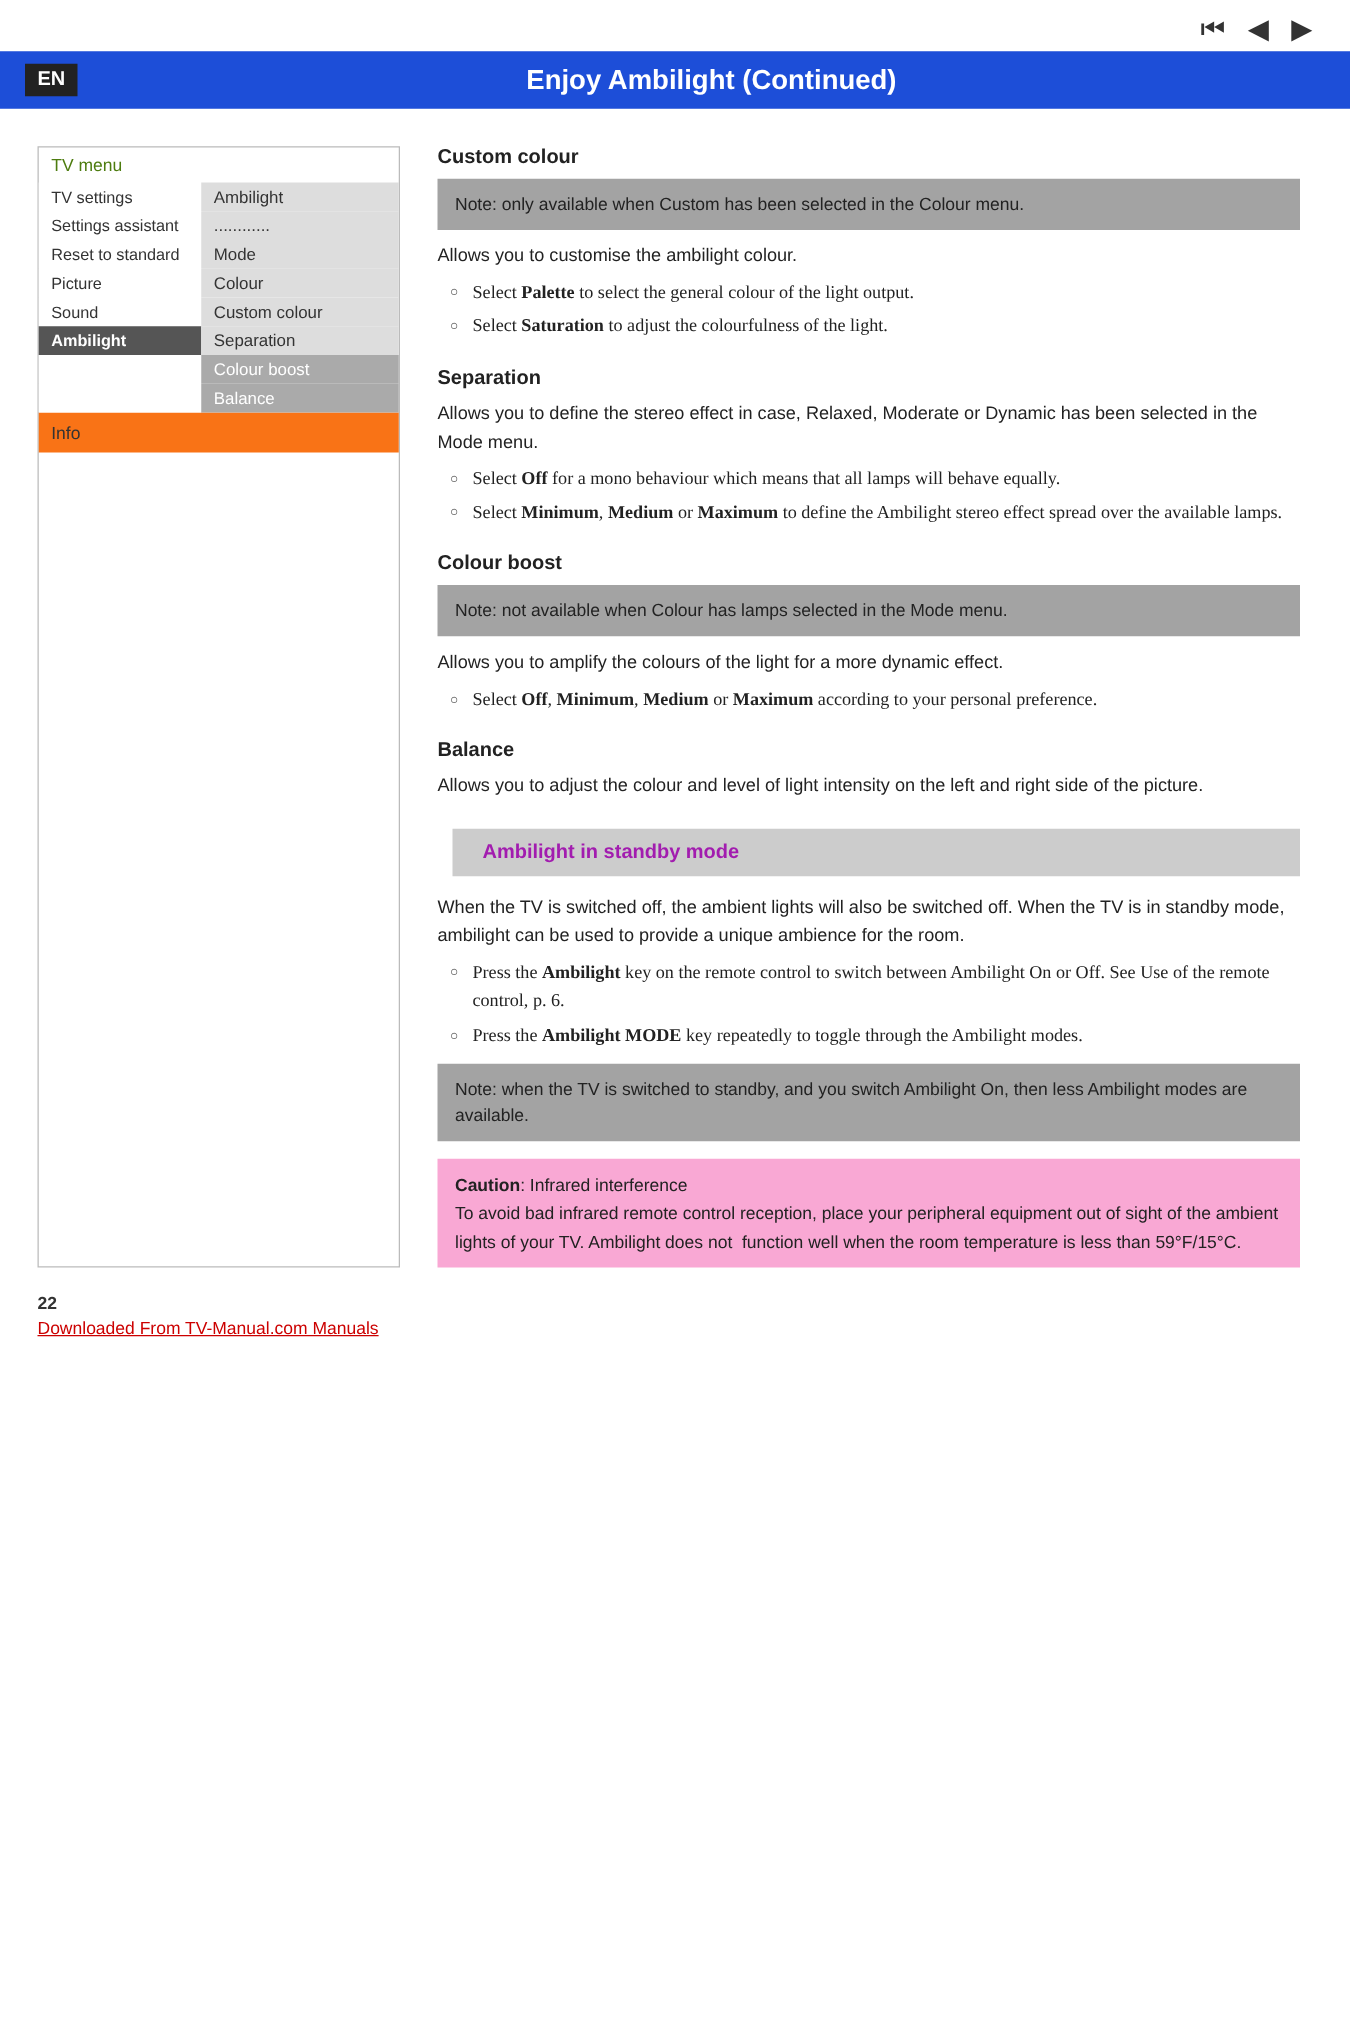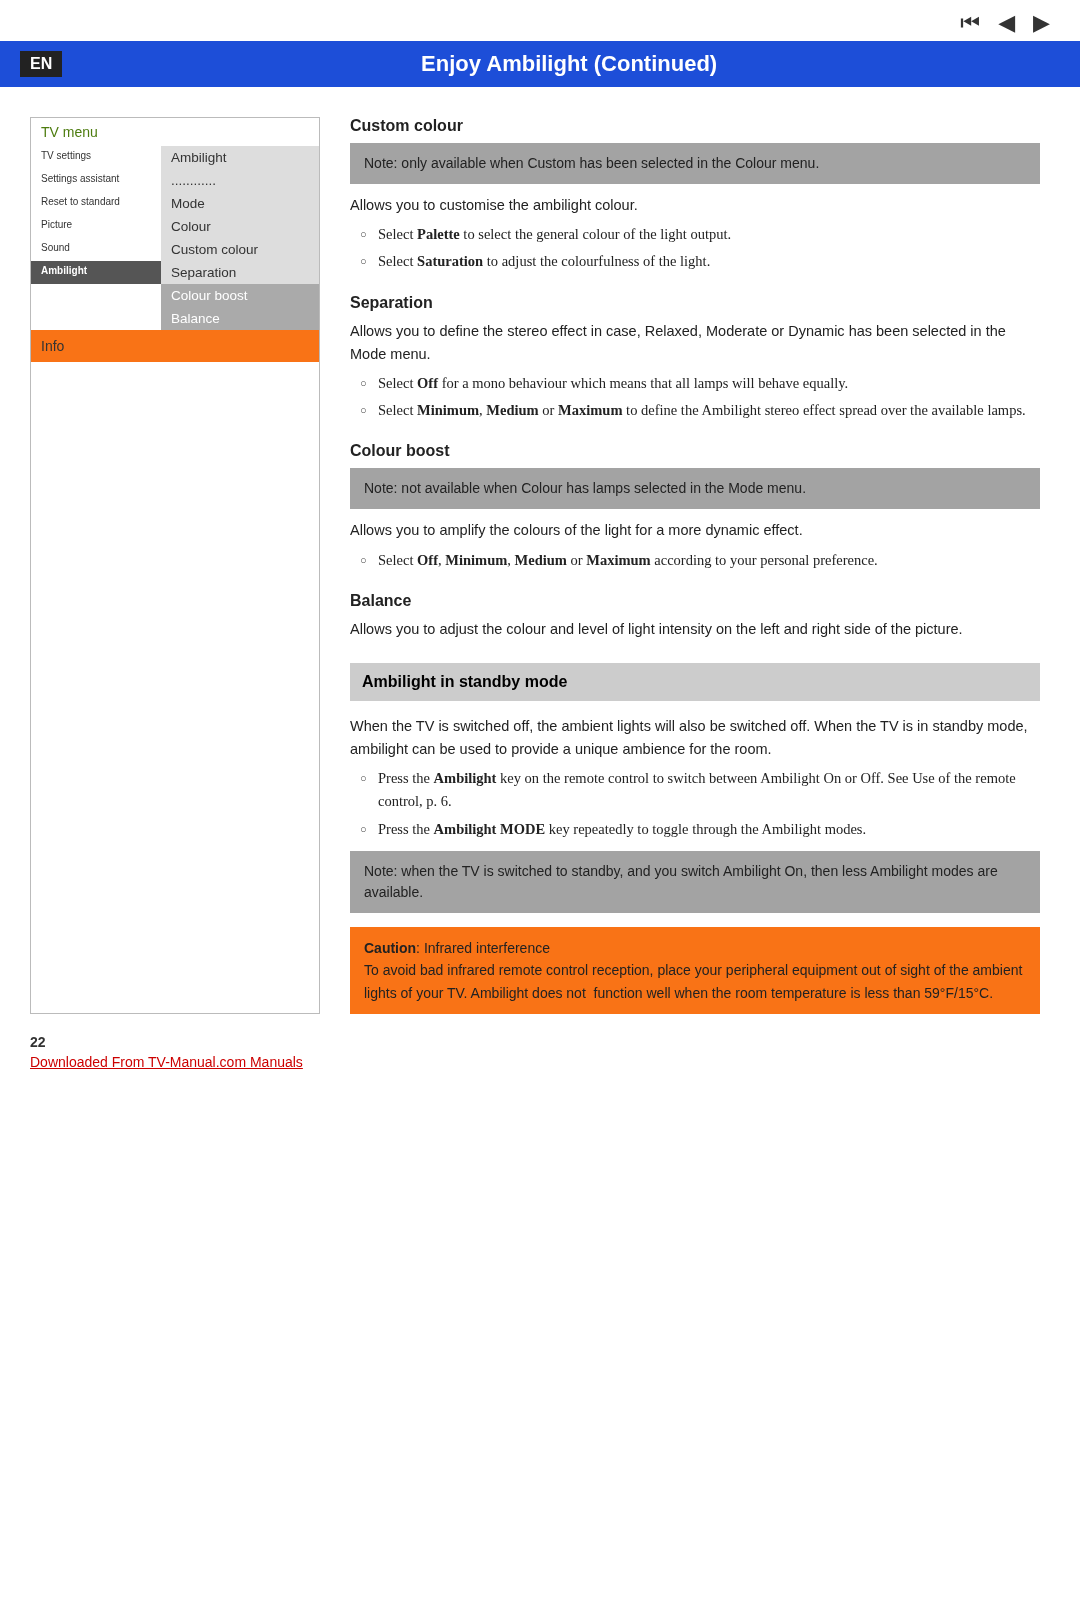--- a/index.html
+++ b/index.html
@@ -73,21 +73,21 @@
     .tv-menu-row {
       display: flex;
       align-items: stretch;
     }
     .tv-menu-left {
       width: 130px;
       min-width: 130px;
       padding: 4px 10px;
       color: #333;
       background: #fff;
-      font-size: 10px;
+      font-size: 13px;
     }
     .tv-menu-right {
       flex: 1;
       padding: 4px 10px;
       font-size: 13.5px;
       color: #333;
       background: #ddd;
     }
     .tv-menu-row.highlighted .tv-menu-left {
       background: #555;
@@ -150,29 +150,29 @@
       content: "○";
       position: absolute;
       left: 0;
       font-size: 11px;
       top: 3px;
       color: #444;
     }
 
     .standby-header {
       background: #ccc;
-      padding: 10px 12px;
+      padding: 10px 24px;
       font-size: 16px;
       font-weight: bold;
-      color: #000000;
-      margin: 22px 0 14px 0;
+      color: #a21caf;
+      margin: 22px 0 14px 12px;
     }
 
     .caution-box {
-      background: #f97316;
+      background: #f9a8d4;
       padding: 10px 14px;
       margin-top: 14px;
       font-size: 14px;
       line-height: 1.6;
     }
 
     
     .footer {
       padding: 20px 30px 10px 30px;
       font-size: 14px;

